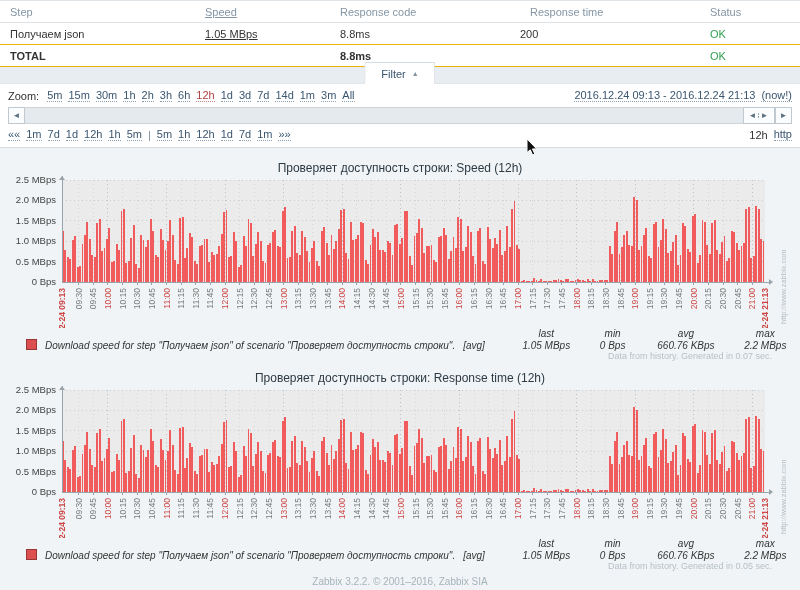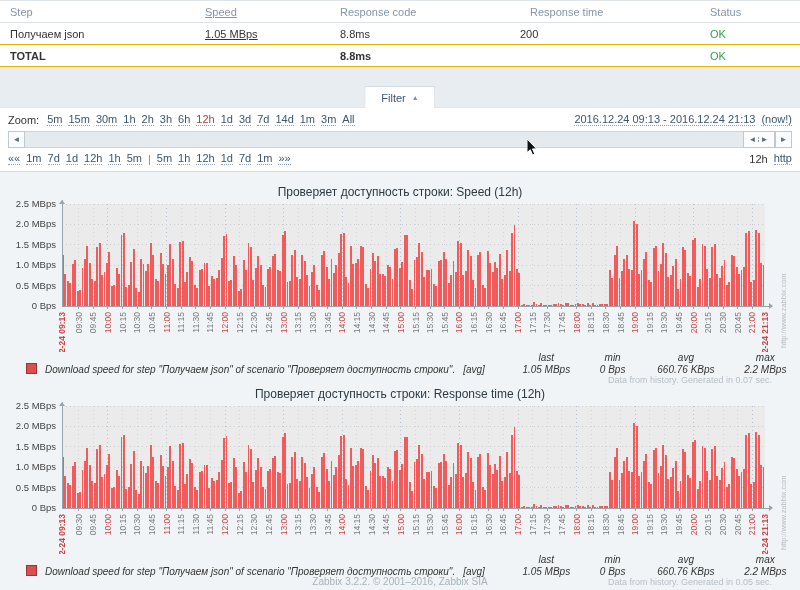--- a/index.html
+++ b/index.html
@@ -11,21 +11,21 @@
   .results{background:#fff;border-top:1px solid #dfe4e8;font-size:11px;color:#333;}
   .trow{display:flex;align-items:center;height:21px;border-bottom:1px solid #eab308;}
   .trow.head{color:#8496a5;border-bottom:1px solid #dde3e7;}
   .tc{padding-left:10px;box-sizing:border-box;white-space:nowrap;}
   .c0{width:195px;}.c1{width:135px;text-decoration:underline;}.c2{width:180px;}.c3{width:190px;}.c4{flex:1;}
   .trow.total{font-weight:bold;justify-content:center;}
   .ok{color:#2f9e4f;font-weight:normal;}
   .trow.total .ok{font-weight:normal;}
 
   
-  .filter-band{height:40px;background:#e8edf1;position:relative;}
+  .filter-band{height:16px;background:#e8edf1;position:relative;}
   .filter-tab{position:absolute;left:50%;transform:translateX(-50%);bottom:-1px;height:21px;
       background:#fff;border:1px solid #d5dce1;border-bottom:none;border-radius:2px 2px 0 0;
       padding:0 16px;display:flex;align-items:center;gap:6px;font-size:11px;color:#3a5670;cursor:pointer;}
   .caret{font-size:7px;color:#7f93a2;}
 
   
   .filter-panel{background:#fff;border-top:1px solid #e2e7eb;border-bottom:1px solid #d6dde2;
       padding:5px 8px 6px 8px;font-size:11px;color:#333;}
   .frow{display:flex;align-items:center;}
   .links{display:flex;gap:6px;align-items:center;flex-wrap:nowrap;}
@@ -41,21 +41,21 @@
   .strack{flex:1;height:17px;box-sizing:border-box;background:#e4eaee;border:1px solid #cdd5da;
         border-left:none;border-right:none;cursor:pointer;}
   .shandle{width:32px;letter-spacing:1px;}
   .nav-row{margin-top:2px;}
   .plain{color:#333;}
 
   
   .content{padding-top:13px;}
   .gtitle{text-align:center;font-size:12px;color:#2c3a44;margin-bottom:1px;}
   .gblock{position:relative;}
-  .gblock + .gblock{margin-top:12px;}
+  .gblock + .gblock{margin-top:20px;}
   svg{display:block;}
 
   .legend{margin:0 0 0 22px;font-size:10px;color:#333;font-style:italic;}
   .ltab{border-collapse:collapse;}
   .ltab td{padding:0 4px;white-space:nowrap;height:11px;}
   .ltab .hd{text-align:center;color:#333;}
   .ltab .val{text-align:center;}
   .swatch{display:inline-block;width:9px;height:9px;background:#dd4f4f;border:1px solid #973535;vertical-align:-1px;}
   .gen-note{position:absolute;right:28px;color:#b6bfc6;font-size:9px;}
 

